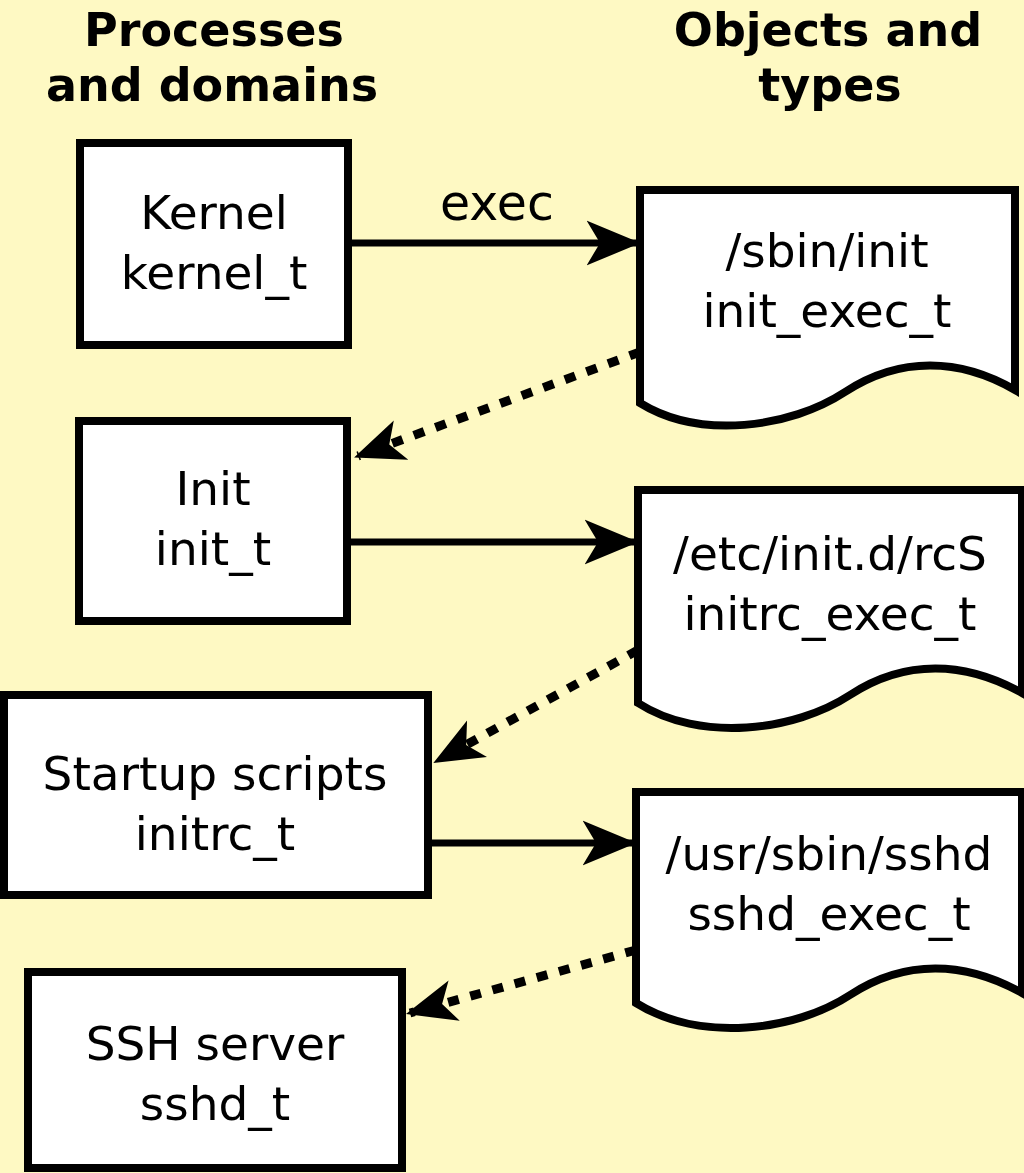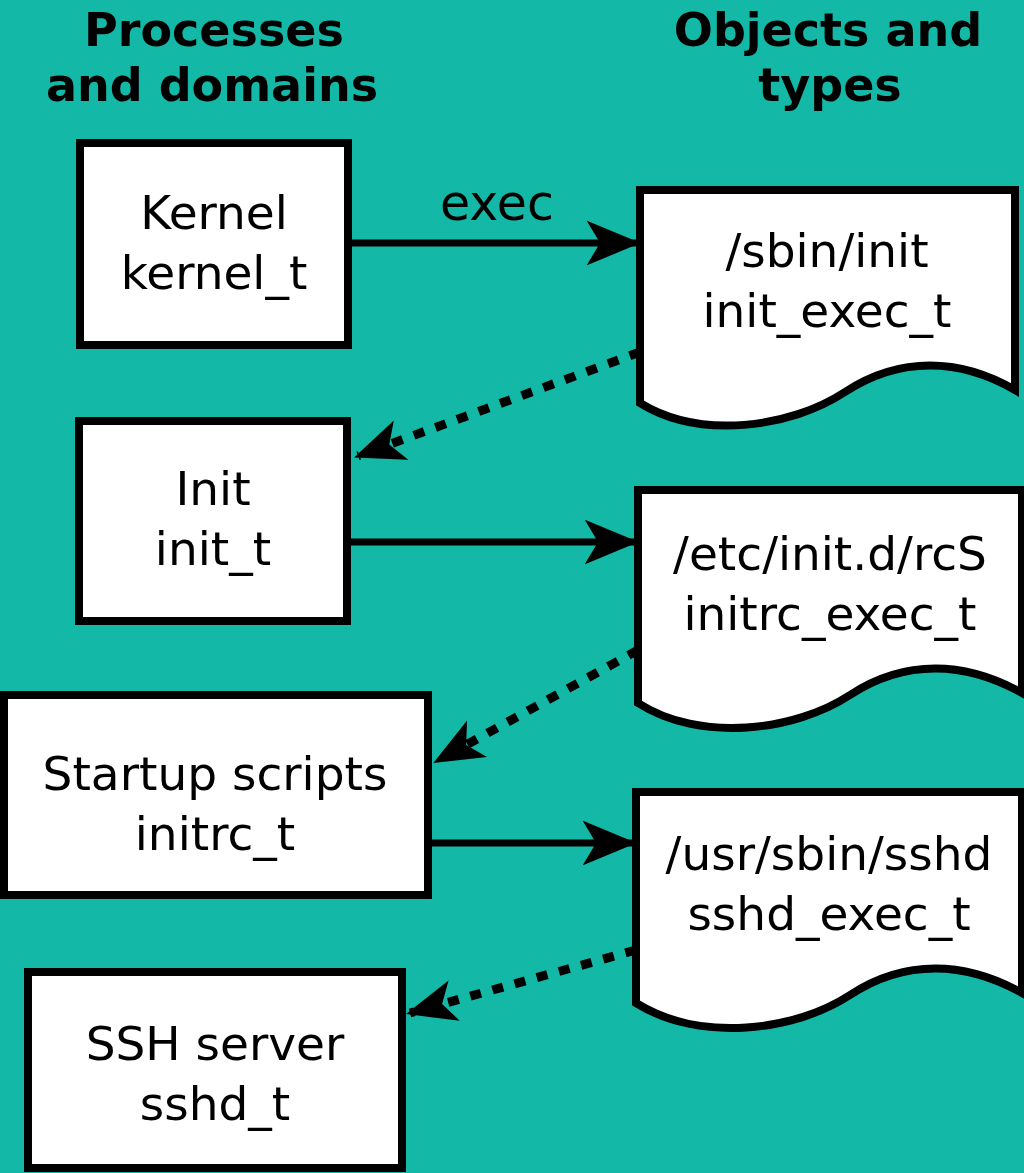--- a/index.html
+++ b/index.html
@@ -4,21 +4,21 @@
 <style>
   html, body {
     margin: 0;
     padding: 0;
     background: #ffffff;
   }
   .canvas {
     position: relative;
     width: 1024px;
     height: 1173px;
-    background: #14b8a6;
+    background: #fef9c3;
     overflow: hidden;
     text-align: center;
   }
   svg {
     display: block;
   }
   text {
     font-family: "DejaVu Sans", "Liberation Sans", sans-serif;
     fill: #000000;
   }

